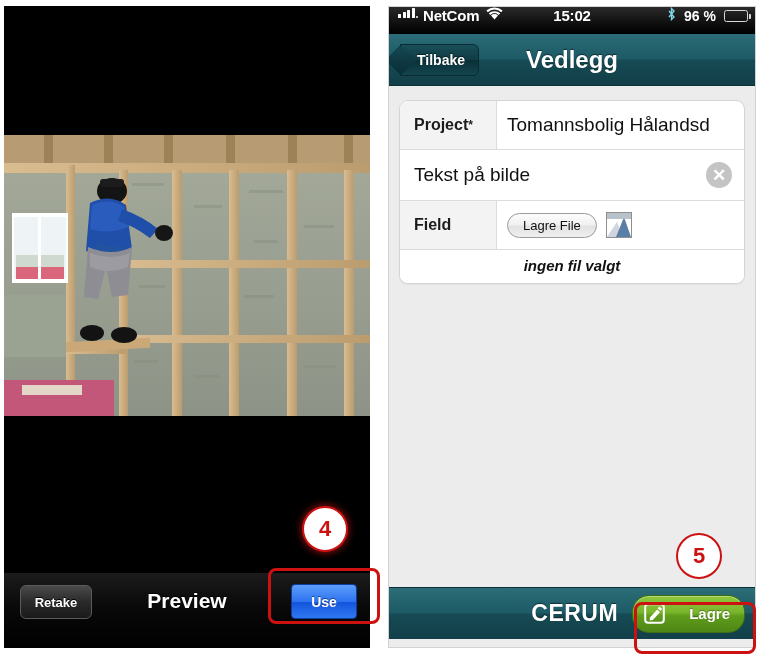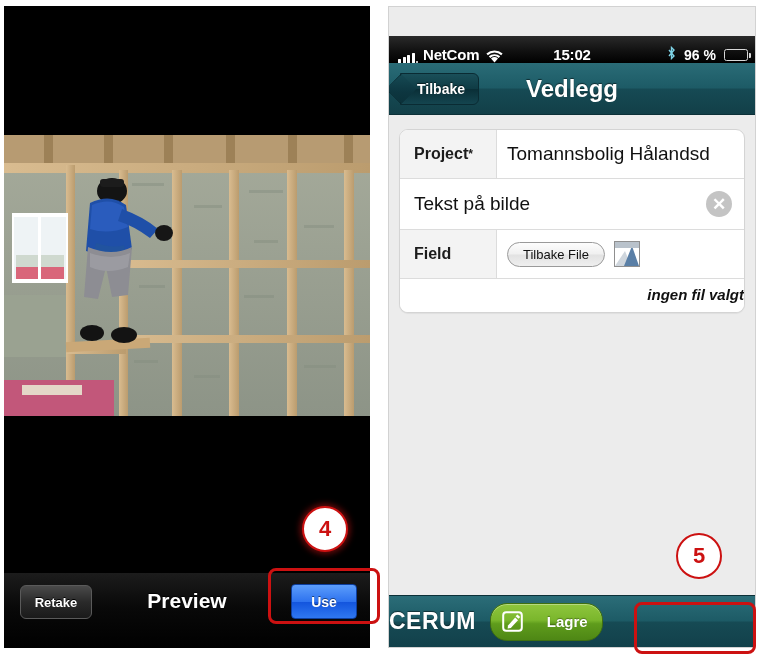--- a/index.html
+++ b/index.html
@@ -64,21 +64,21 @@
     width: 368px; height: 642px;
     background: #ececec;
     overflow: hidden;
     border: 1px solid #d2d2d2;
   }
   #status-bar {
     position: relative;
     width: 100%; height: 27px;
     background: linear-gradient(to bottom, #2a2a2a 0%, #111 55%, #000 100%);
     color: #fff; font-size: 15px; font-weight: bold;
-    display: flex; align-items: flex-end; margin-top: 29px;
+    display: flex; align-items: flex-start;
   }
   #signal-bars { display:flex; align-items:flex-end; gap:1.5px; margin-left:9px; height:11px; }
   #signal-bars i { display:block; width:3px; background:#fff; border-radius:.5px; }
   #signal-bars i:nth-child(1){height:4px}
   #signal-bars i:nth-child(2){height:6px}
   #signal-bars i:nth-child(3){height:8px}
   #signal-bars i:nth-child(4){height:10px}
   #signal-bars i:nth-child(5){height:2px;width:2px;border-radius:50%;background:#fff}
   #carrier-name { margin-left: 5px; font-size: 15px; letter-spacing:-.2px; }
   #wifi-icon { margin-left: 7px; display:flex; align-items:center; }
@@ -180,31 +180,31 @@
     border: 1px solid #9a9a9a;
     background: linear-gradient(to bottom, #fdfdfd 0%, #f0f0f0 48%, #e2e2e2 52%, #efefef 100%);
     font-size: 13px; color: #111;
   }
   #file-thumb {
     width: 26px; height: 26px; margin-left: 9px;
     border: 1px solid #8f8f8f; overflow: hidden; background:#fff;
   }
   #file-thumb svg { display:block; width:100%; height:100%; }
   #no-file-row {
-    text-align:right; padding: 7px 0 9px;
+    text-align:center; padding: 7px 0 9px;
     font-size: 15px; font-weight: bold; font-style: italic; color:#111;
     background:#fff;
   }
 
   #bottom-bar {
-    position: absolute; left:0; bottom: 0;
+    position: absolute; left:0; bottom: 8px;
     width: 100%; height: 52px;
     background: linear-gradient(to bottom, #2b6d78 0%, #1d5b66 48%, #164a54 52%, #12404a 100%);
     border-top: 1px solid #0c3038;
-    display:flex; align-items:center; justify-content:flex-start;
+    display:flex; align-items:center; justify-content:flex-end;
     padding-right: 10px;
   }
   #brand-label {
     color:#fff; font-size: 23px; font-weight: bold; letter-spacing:.5px;
     text-shadow: 0 -1px 1px rgba(0,0,0,.5);
     margin-right: 14px;
   }
   #save-button {
     height: 38px; padding: 0 14px 0 11px;
     display:flex; align-items:center; gap:24px;
@@ -389,21 +389,21 @@
       </div>
 
       <div class="form-row" id="row-caption">
         <div id="caption-input">Tekst på bilde</div>
         <div id="caption-clear">✕</div>
       </div>
 
       <div class="form-row">
         <div class="row-label">Field</div>
         <div class="row-value">
-          <div id="choose-file-button">Tilbake File</div>
+          <div id="choose-file-button">Lagre File</div>
           <div id="file-thumb">
             <svg viewBox="0 0 24 24" preserveAspectRatio="none">
               <rect x="0" y="0" width="24" height="24" fill="#ffffff"></rect>
               <path d="M0 24 L10 9 L16 24 Z" fill="#cfd6dd"></path>
               <path d="M9 24 L17 4 L24 24 Z" fill="#5a7fa6"></path>
               <rect x="0" y="0" width="24" height="6" fill="#b9c2cb"></rect>
             </svg>
           </div>
         </div>
       </div>

